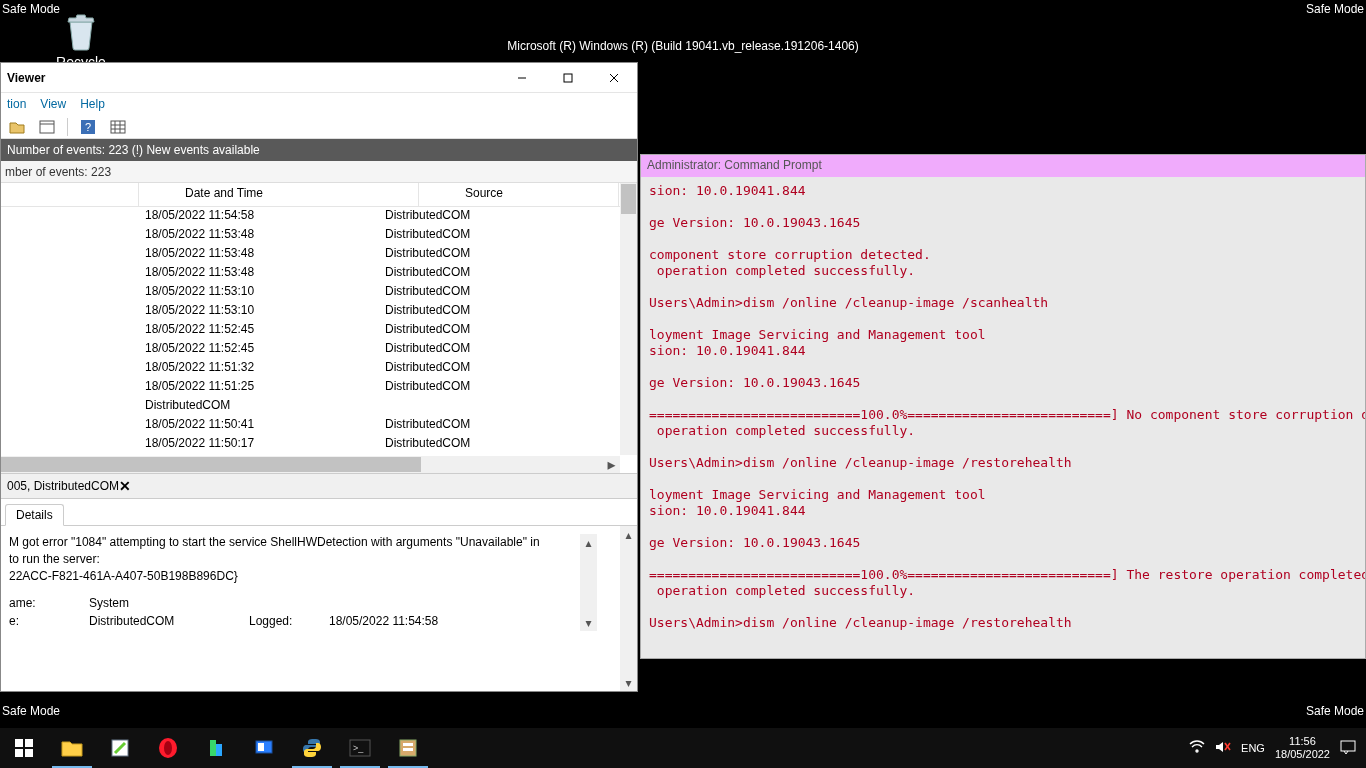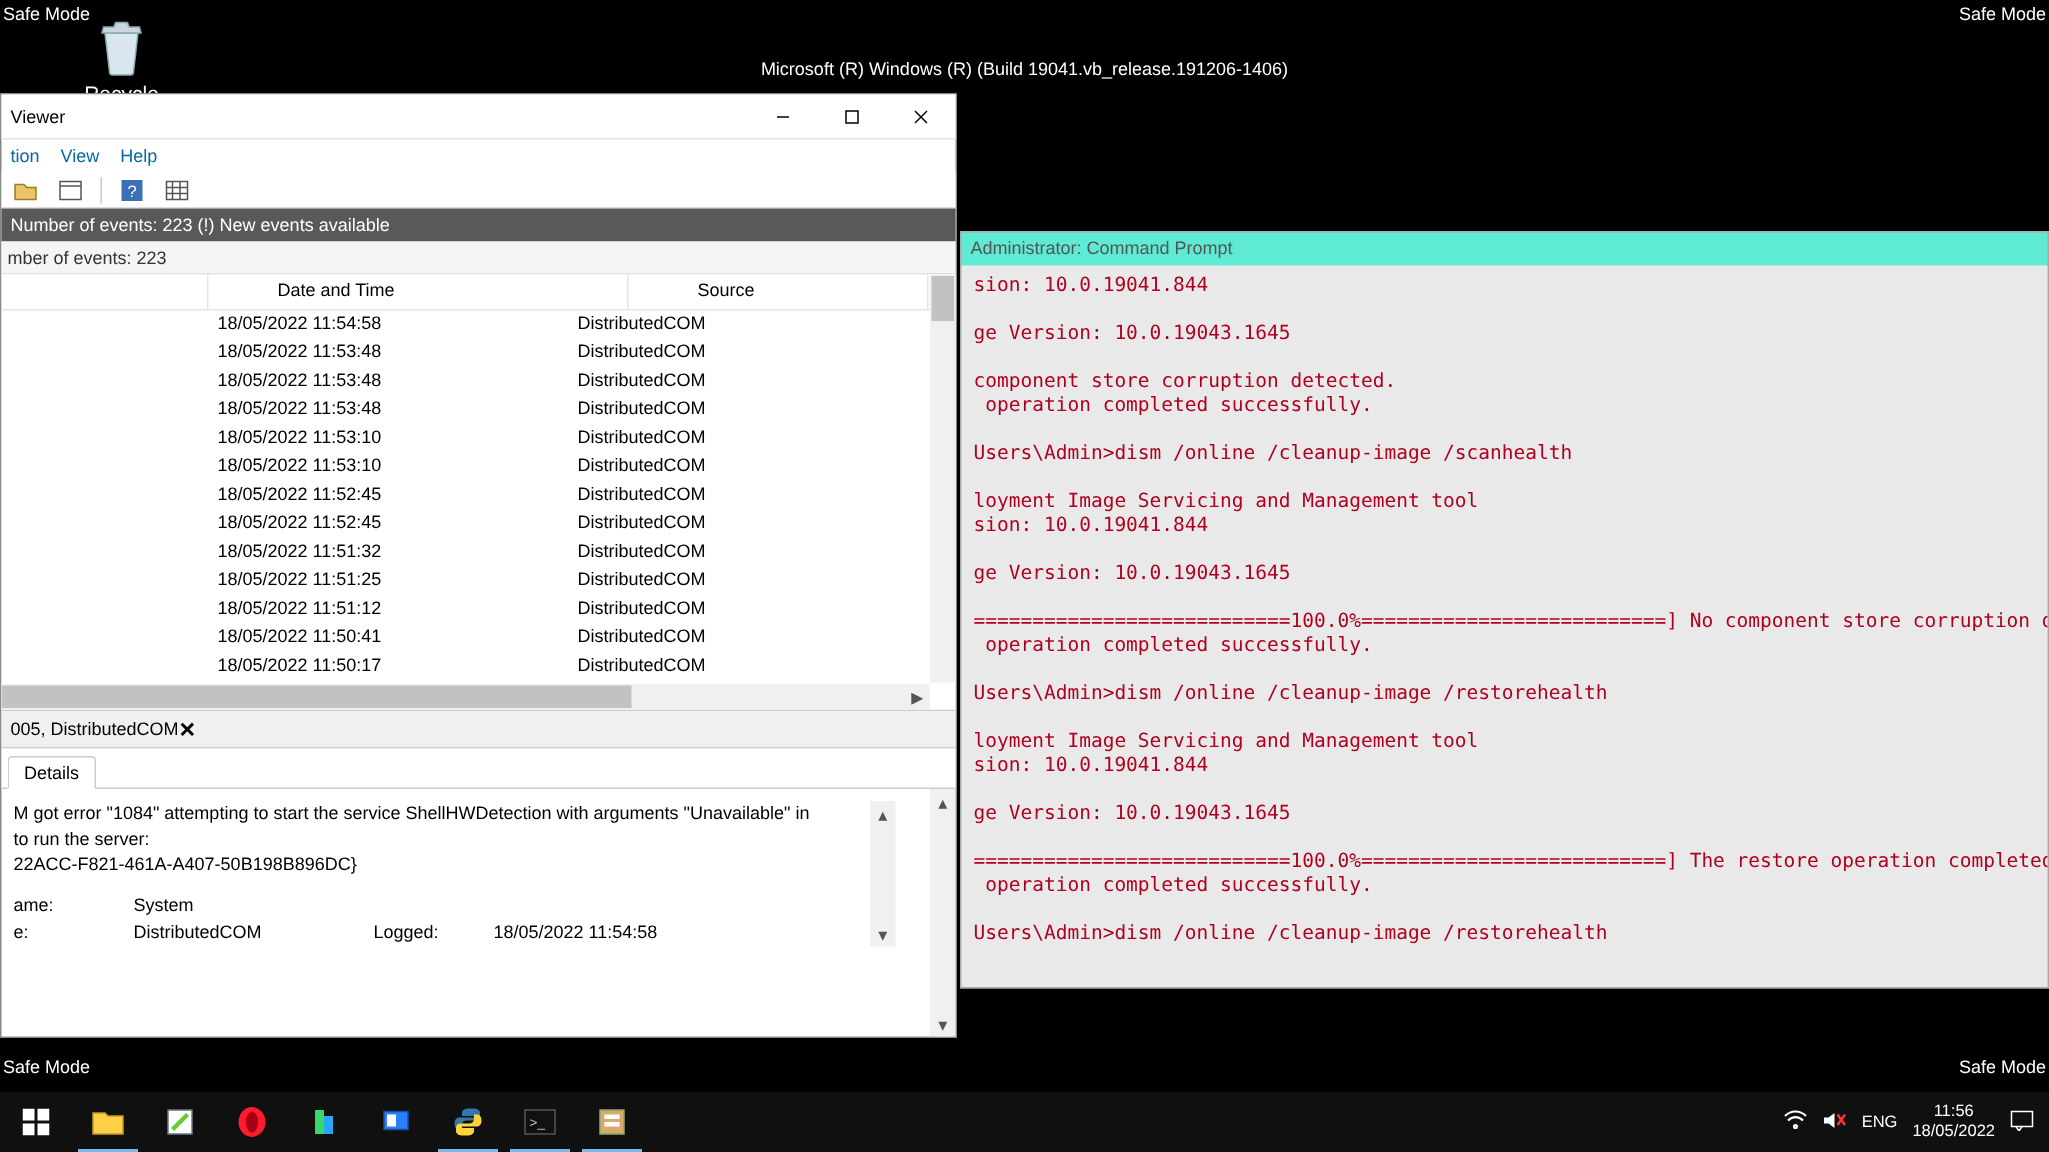--- a/index.html
+++ b/index.html
@@ -12,21 +12,21 @@
 .safe-bl { position:absolute; bottom:50px; left:2px; color:#fff; font-size:12px; }
 .safe-br { position:absolute; bottom:50px; right:2px; color:#fff; font-size:12px; }
 .build { position:absolute; top:2px; left:50%; transform:translateX(-50%); color:#fff; font-size:12px;margin-top:37px; }
 .recycle-bin { position:absolute; top:12px; left:6px; width:70px; text-align:center; color:#fff; font-size:14px;margin-left:40px; }
 .recycle-bin .bin-icon { width:36px; height:40px; margin:0 auto 2px; display:flex; align-items:center; justify-content:center; }
 .recycle-bin .bin-icon svg { width:36px; height:40px; }
 
 
 .window { position:absolute; background:#fff; border:1px solid #888; display:flex; flex-direction:column; }
 .evw { top:62px; left:0; width:638px; height:630px; }
-.titlebar { height:30px; display:flex; align-items:center; justify-content:space-between; background:#fff; border-bottom:1px solid #e5e5e5; }
+.titlebar { height:30px; display:flex; align-items:center; justify-content:space-between; background:#fff; border-bottom:1px solid #e5e5e5;font-weight:bold; }
 .titlebar .title { font-size:12px; color:#000; padding-left:6px; }
 .winbtns { display:flex; }
 .winbtn { width:46px; height:30px; display:flex; align-items:center; justify-content:center; font-size:14px; color:#000; }
 .menubar { height:22px; display:flex; align-items:center; gap:14px; padding:0 6px; font-size:12px; color:#0369a1; }
 .toolbar { height:24px; display:flex; align-items:center; gap:10px; padding:4px 6px; background:#fff; border-bottom:1px solid #ddd; }
 .tbico { width:20px; height:18px; display:flex; align-items:center; justify-content:center; }
 .tbsep { width:1px; height:18px; background:#ccc; }
 
 .statusbar { height:22px; background:#595959; color:#fff; font-size:12px; display:flex; align-items:center; padding:0 6px; }
 .subheader { height:22px; background:#f5f5f5; color:#333; font-size:12px; display:flex; align-items:center; padding:0 4px; border-bottom:1px solid #ddd;}
@@ -53,21 +53,21 @@
 .detail-body { flex:1; padding:8px; font-size:12px; color:#000; overflow:hidden; position:relative;}
 .detail-body .txt { max-width:540px; line-height:1.4;}
 .detail-grid { margin-top:12px; display:grid; grid-template-columns:80px 160px 80px 160px; row-gap:4px; font-size:12px;}
 .detail-grid .lbl { color:#000; }
 .side-scroll { position:absolute; right:0; top:0; bottom:0; width:17px; background:#f0f0f0; display:flex; flex-direction:column; align-items:center; justify-content:space-between; }
 .side-scroll .arr { height:17px; width:100%; display:flex; align-items:center; justify-content:center; color:#555;}
 .side-scroll.outer { right:0;}
 .side-scroll.inner { right:40px; top:8px; bottom:60px;}
 
 
-.cmdw { position:absolute; top:154px; left:640px; width:726px; height:505px; background:#5eead4; border:1px solid #aaa; }
+.cmdw { position:absolute; top:154px; left:640px; width:726px; height:505px; background:#f0abfc; border:1px solid #aaa; }
 .cmdw .ctitle { height:22px; font-size:12px; color:#555; padding:3px 6px; }
 .cmdw .cmdbody { position:absolute; top:22px; left:0; right:0; bottom:0; background:#e9e9e9; color:#b00020; font-family:Consolas,monospace; font-size:13px; line-height:16px; padding:6px 8px; white-space:pre; overflow:hidden;}
 
 
 .taskbar { position:absolute; bottom:0; left:0; right:0; height:40px; background:#101010; display:flex; align-items:center; }
 .tbitem { width:48px; height:40px; display:flex; align-items:center; justify-content:center; position:relative;}
 .tbitem.active::after{content:"";position:absolute;bottom:0;left:4px;right:4px;height:2px;background:#76b9ed;}
 .sys { margin-left:auto; display:flex; align-items:center; gap:10px; color:#fff; font-size:11px; padding-right:10px;}
 .sys .clock { text-align:center; line-height:1.2; }
 </style>
@@ -203,21 +203,20 @@
           <div class="col-b">18/05/2022 11:51:32</div>
           <div class="col-c">DistributedCOM</div>
         </div>
         <div class="row">
           <div class="col-a"></div>
           <div class="col-b">18/05/2022 11:51:25</div>
           <div class="col-c">DistributedCOM</div>
         </div>
         <div class="row">
           <div class="col-a"></div>
-          <div class="col-b">18/05/2022 11:51:12</div>
           <div class="col-c">DistributedCOM</div>
         </div>
         <div class="row">
           <div class="col-a"></div>
           <div class="col-b">18/05/2022 11:50:41</div>
           <div class="col-c">DistributedCOM</div>
         </div>
         <div class="row">
           <div class="col-a"></div>
           <div class="col-b">18/05/2022 11:50:17</div>

